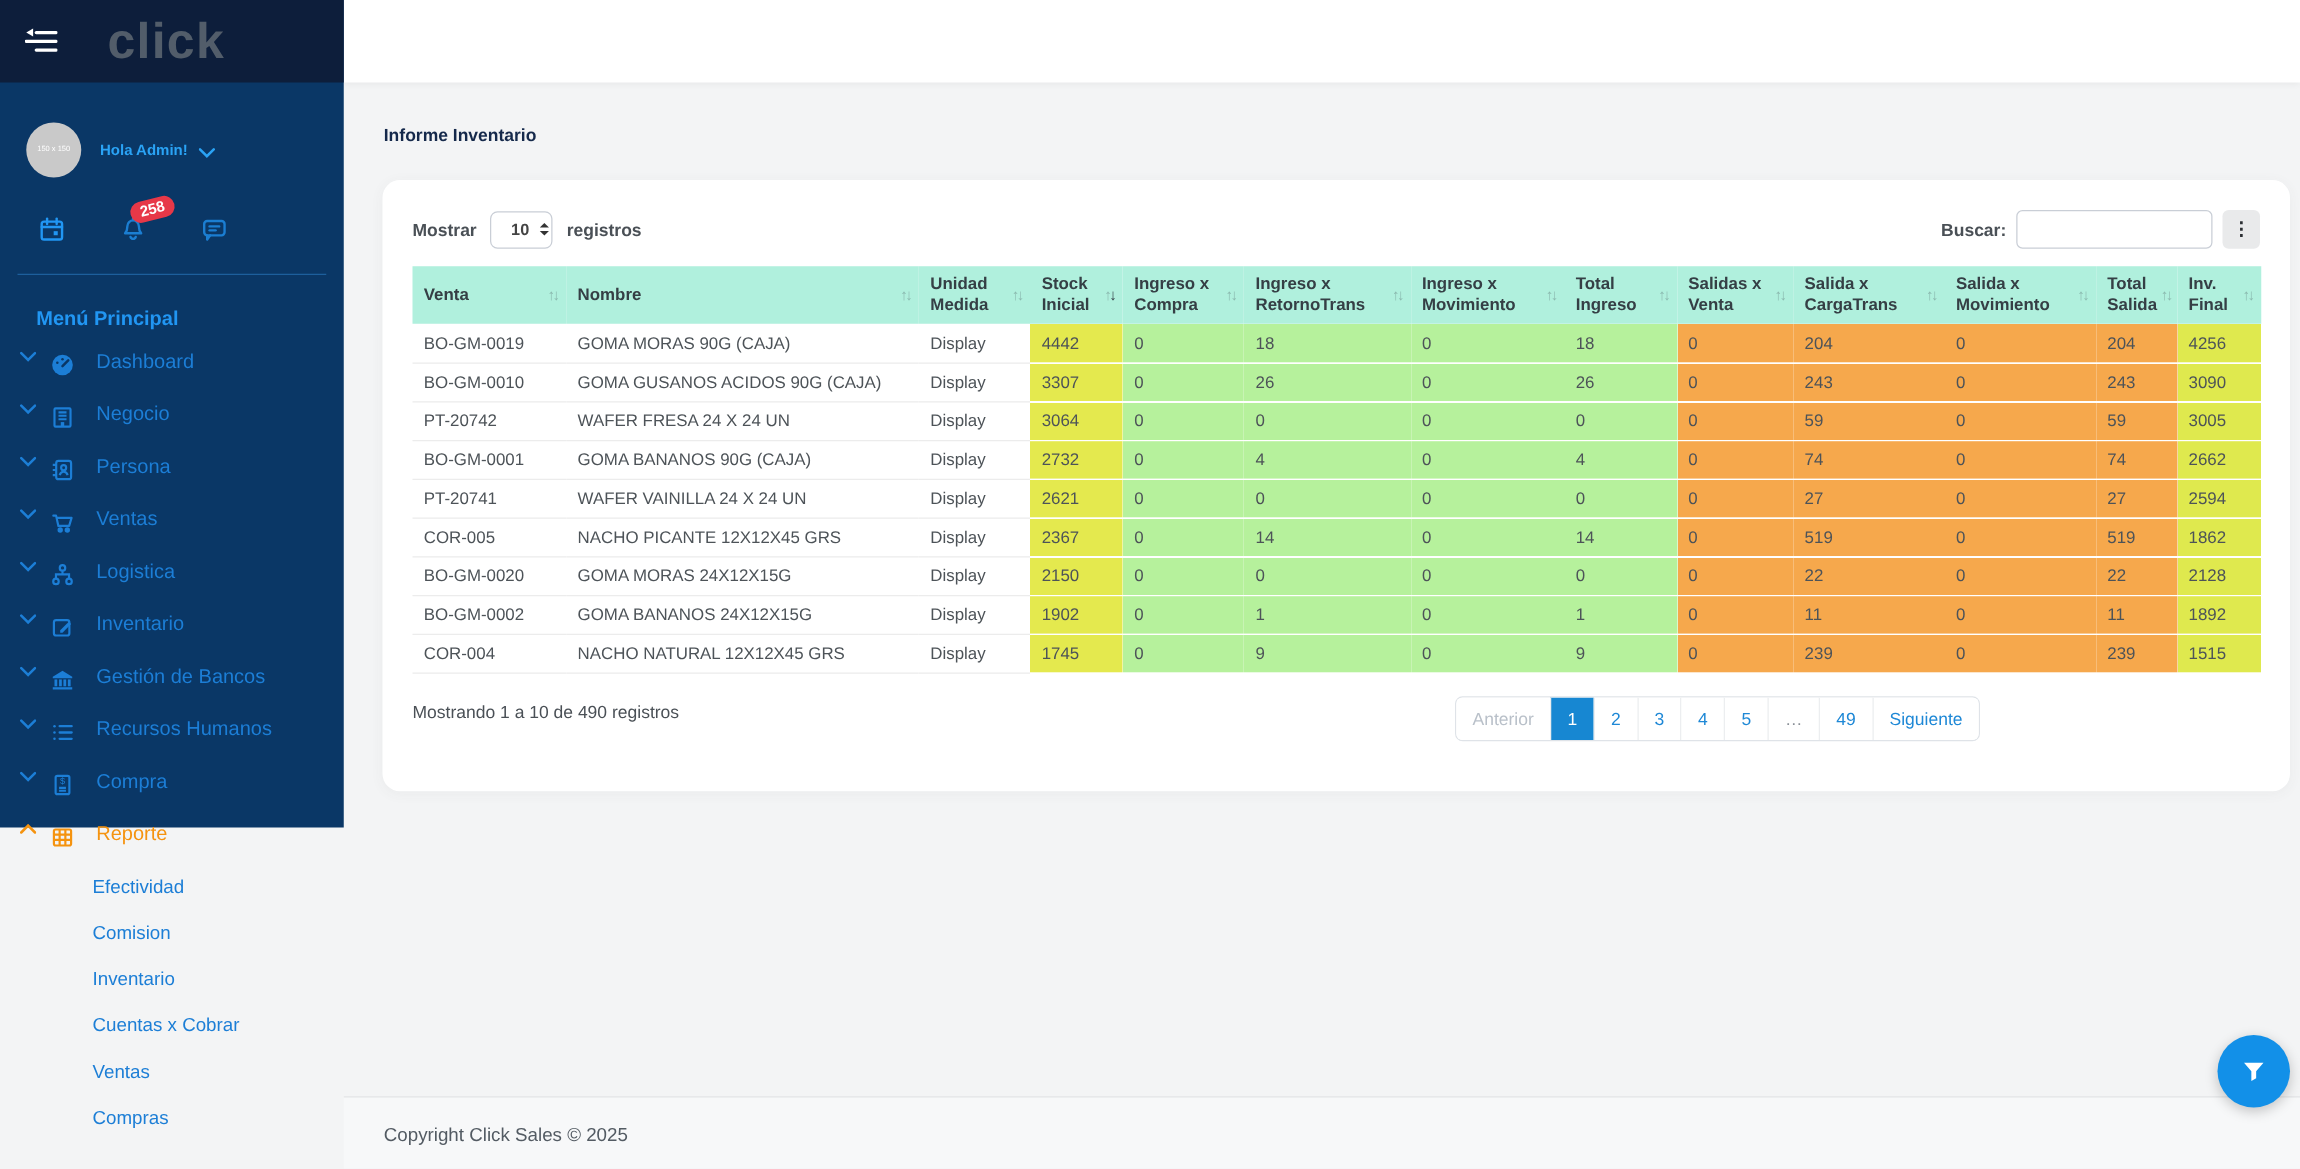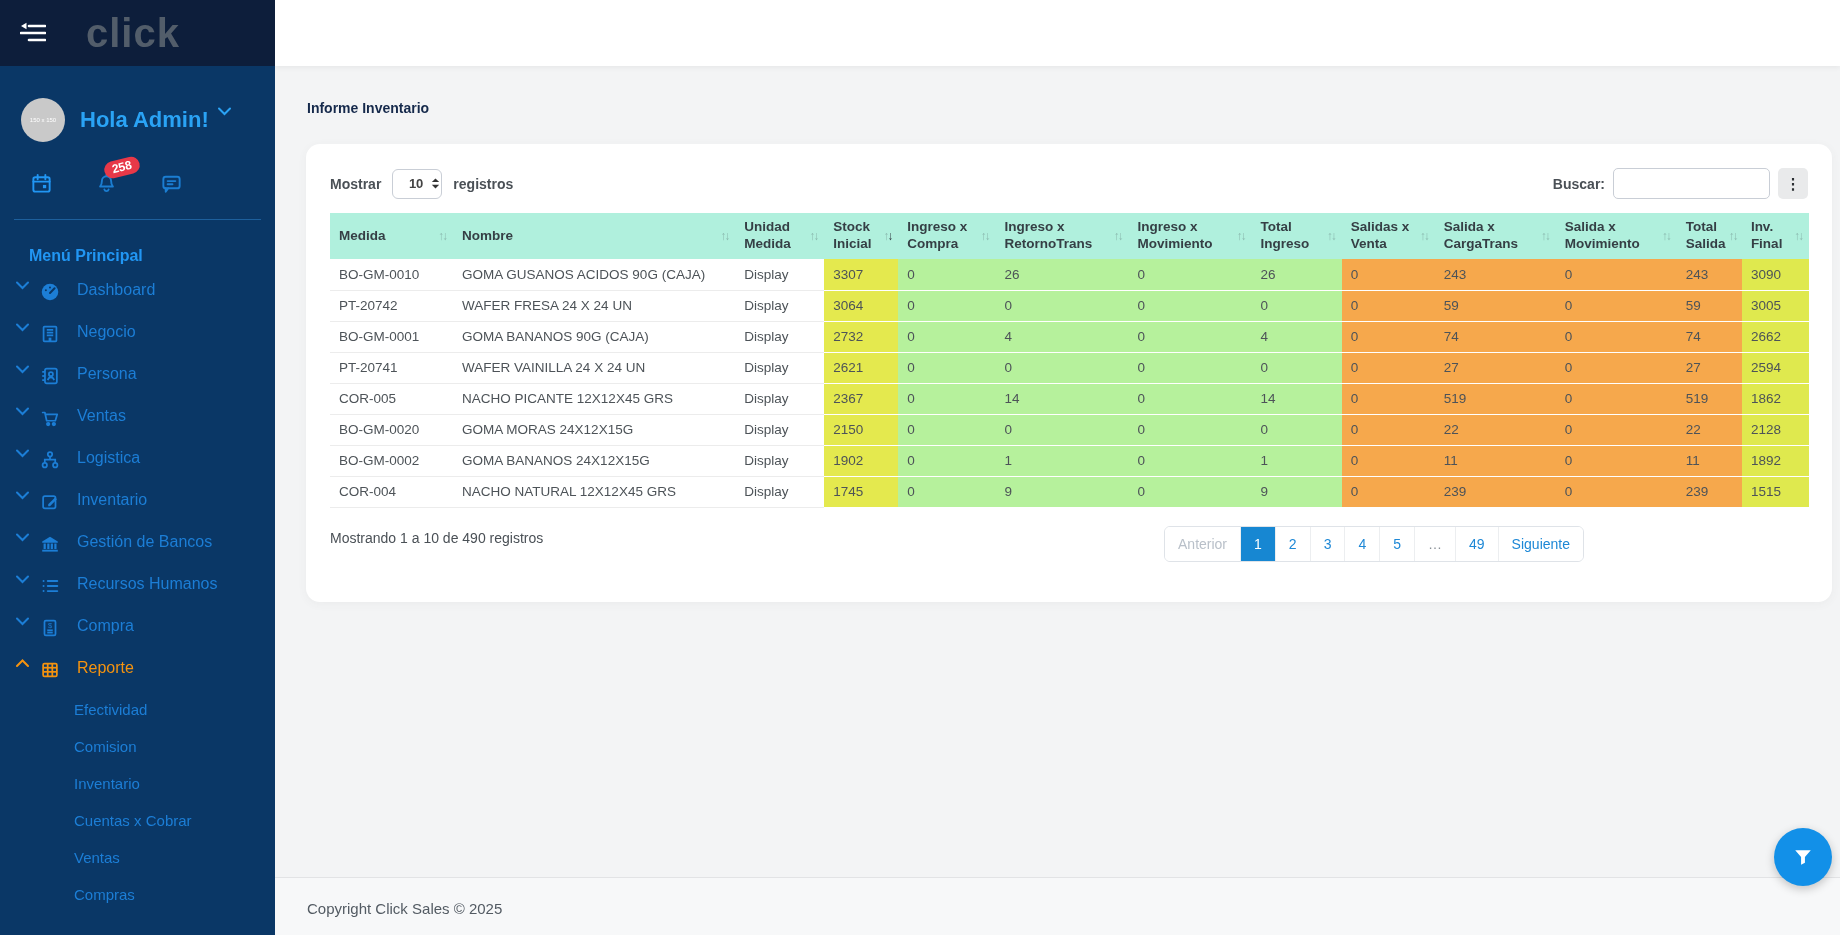--- a/index.html
+++ b/index.html
@@ -7,28 +7,28 @@
   body {
     font-family:"Liberation Sans", sans-serif;
     background:#f3f4f5;
     overflow:hidden;
     position:relative;
     color:#4d5358;
   }
   svg { display:block; }
 
   
-  .sidebar { position:absolute; left:0; top:0; width:275px; height:935px; background:var(--sidebar-bg,#0a3766); z-index:2; }
+  .sidebar { position:absolute; left:0; top:0; width:275px; height:662px; background:var(--sidebar-bg,#0a3766); z-index:2; }
   .sidebar-header { height:66px; background:var(--sidebar-header-bg,#0d1e3b); display:flex; align-items:center; padding-left:20px; }
   .burger { width:26px; height:22px; color:#ffffff; cursor:pointer; }
   .logo { color:#525d6a; font-size:40px; font-weight:bold; letter-spacing:1px; margin-left:40px; line-height:1; }
   .profile { display:flex; align-items:center; gap:15px; padding:32px 0 0 21px; }
   .avatar { width:44px; height:44px; border-radius:50%; background:#c9c9c9; color:#fff; font-size:6px;
             display:flex; align-items:center; justify-content:center; flex:none; }
-  .greeting { color:#2aa3f5; font-size:22px; font-weight:600; display:flex; align-items:flex-start; gap:9px; cursor:pointer; }
+  .greeting { color:#2aa3f5; font-size:12px; font-weight:600; display:flex; align-items:flex-end; gap:9px; cursor:pointer; }
   .greeting .chev-sm { color:#2aa3f5; }
   .icon-row { display:flex; align-items:center; gap:42px; padding:30px 0 0 30px; }
   .srow-icon { width:23px; height:23px; color:#1b7ed2; cursor:pointer; position:relative; }
   .srow-icon.bright { color:#2196f3; }
   .badge { position:absolute; top:-13px; left:9px; background:var(--badge,#e73848); color:#fff; font-size:12px;
            font-weight:bold; padding:1px 8px 2px; border-radius:11px; transform:rotate(-14deg); }
   .divider { margin:24px 14px 0; border-top:1px solid rgba(46,130,200,.55); }
   .menu-header { color:#2196f3; font-size:16px; font-weight:600; padding:27px 0 6px 29px; }
   .menu-item { display:flex; padding:10px 0 10px 16px; color:#1c7ed6; font-size:16px;
                font-weight:500; cursor:pointer; }
@@ -368,21 +368,21 @@
         <col style="width:93px">
           <col style="width:121px">
           <col style="width:121px">
           <col style="width:65px">
         <col style="width:67px">
       </colgroup>
       <thead>
           <tr id="table-head-row">
             <th class="col-plain">
     <div class="th-flex">
-                <span class="th-label">Medida</span>
+                <span class="th-label">Venta</span>
     <span class="sort"><span class="s-up">↑</span><span class="s-dn">↓</span></span>
               </div>
             </th>
             <th class="col-plain">
     <div class="th-flex">
                 <span class="th-label">Nombre</span>
     <span class="sort"><span class="s-up">↑</span><span class="s-dn">↓</span></span>
               </div>
             </th>
             <th class="col-plain">
@@ -447,20 +447,35 @@
             </th>
             <th class="col-final">
     <div class="th-flex">
                 <span class="th-label">Inv. Final</span>
     <span class="sort"><span class="s-up">↑</span><span class="s-dn">↓</span></span>
               </div>
             </th>
           </tr>
         </thead>
       <tbody id="table-body">
+          <tr>
+            <td class="col-plain">BO-GM-0019</td>
+            <td class="col-plain">GOMA MORAS 90G (CAJA)</td>
+            <td class="col-plain">Display</td>
+            <td class="col-stock">4442</td>
+            <td class="col-in">0</td>
+            <td class="col-in">18</td>
+            <td class="col-in">0</td>
+            <td class="col-in">18</td>
+            <td class="col-out">0</td>
+            <td class="col-out">204</td>
+            <td class="col-out">0</td>
+            <td class="col-out">204</td>
+            <td class="col-final">4256</td>
+          </tr>
           <tr>
             <td class="col-plain">BO-GM-0010</td>
             <td class="col-plain">GOMA GUSANOS ACIDOS 90G (CAJA)</td>
             <td class="col-plain">Display</td>
             <td class="col-stock">3307</td>
             <td class="col-in">0</td>
             <td class="col-in">26</td>
             <td class="col-in">0</td>
             <td class="col-in">26</td>
             <td class="col-out">0</td>

